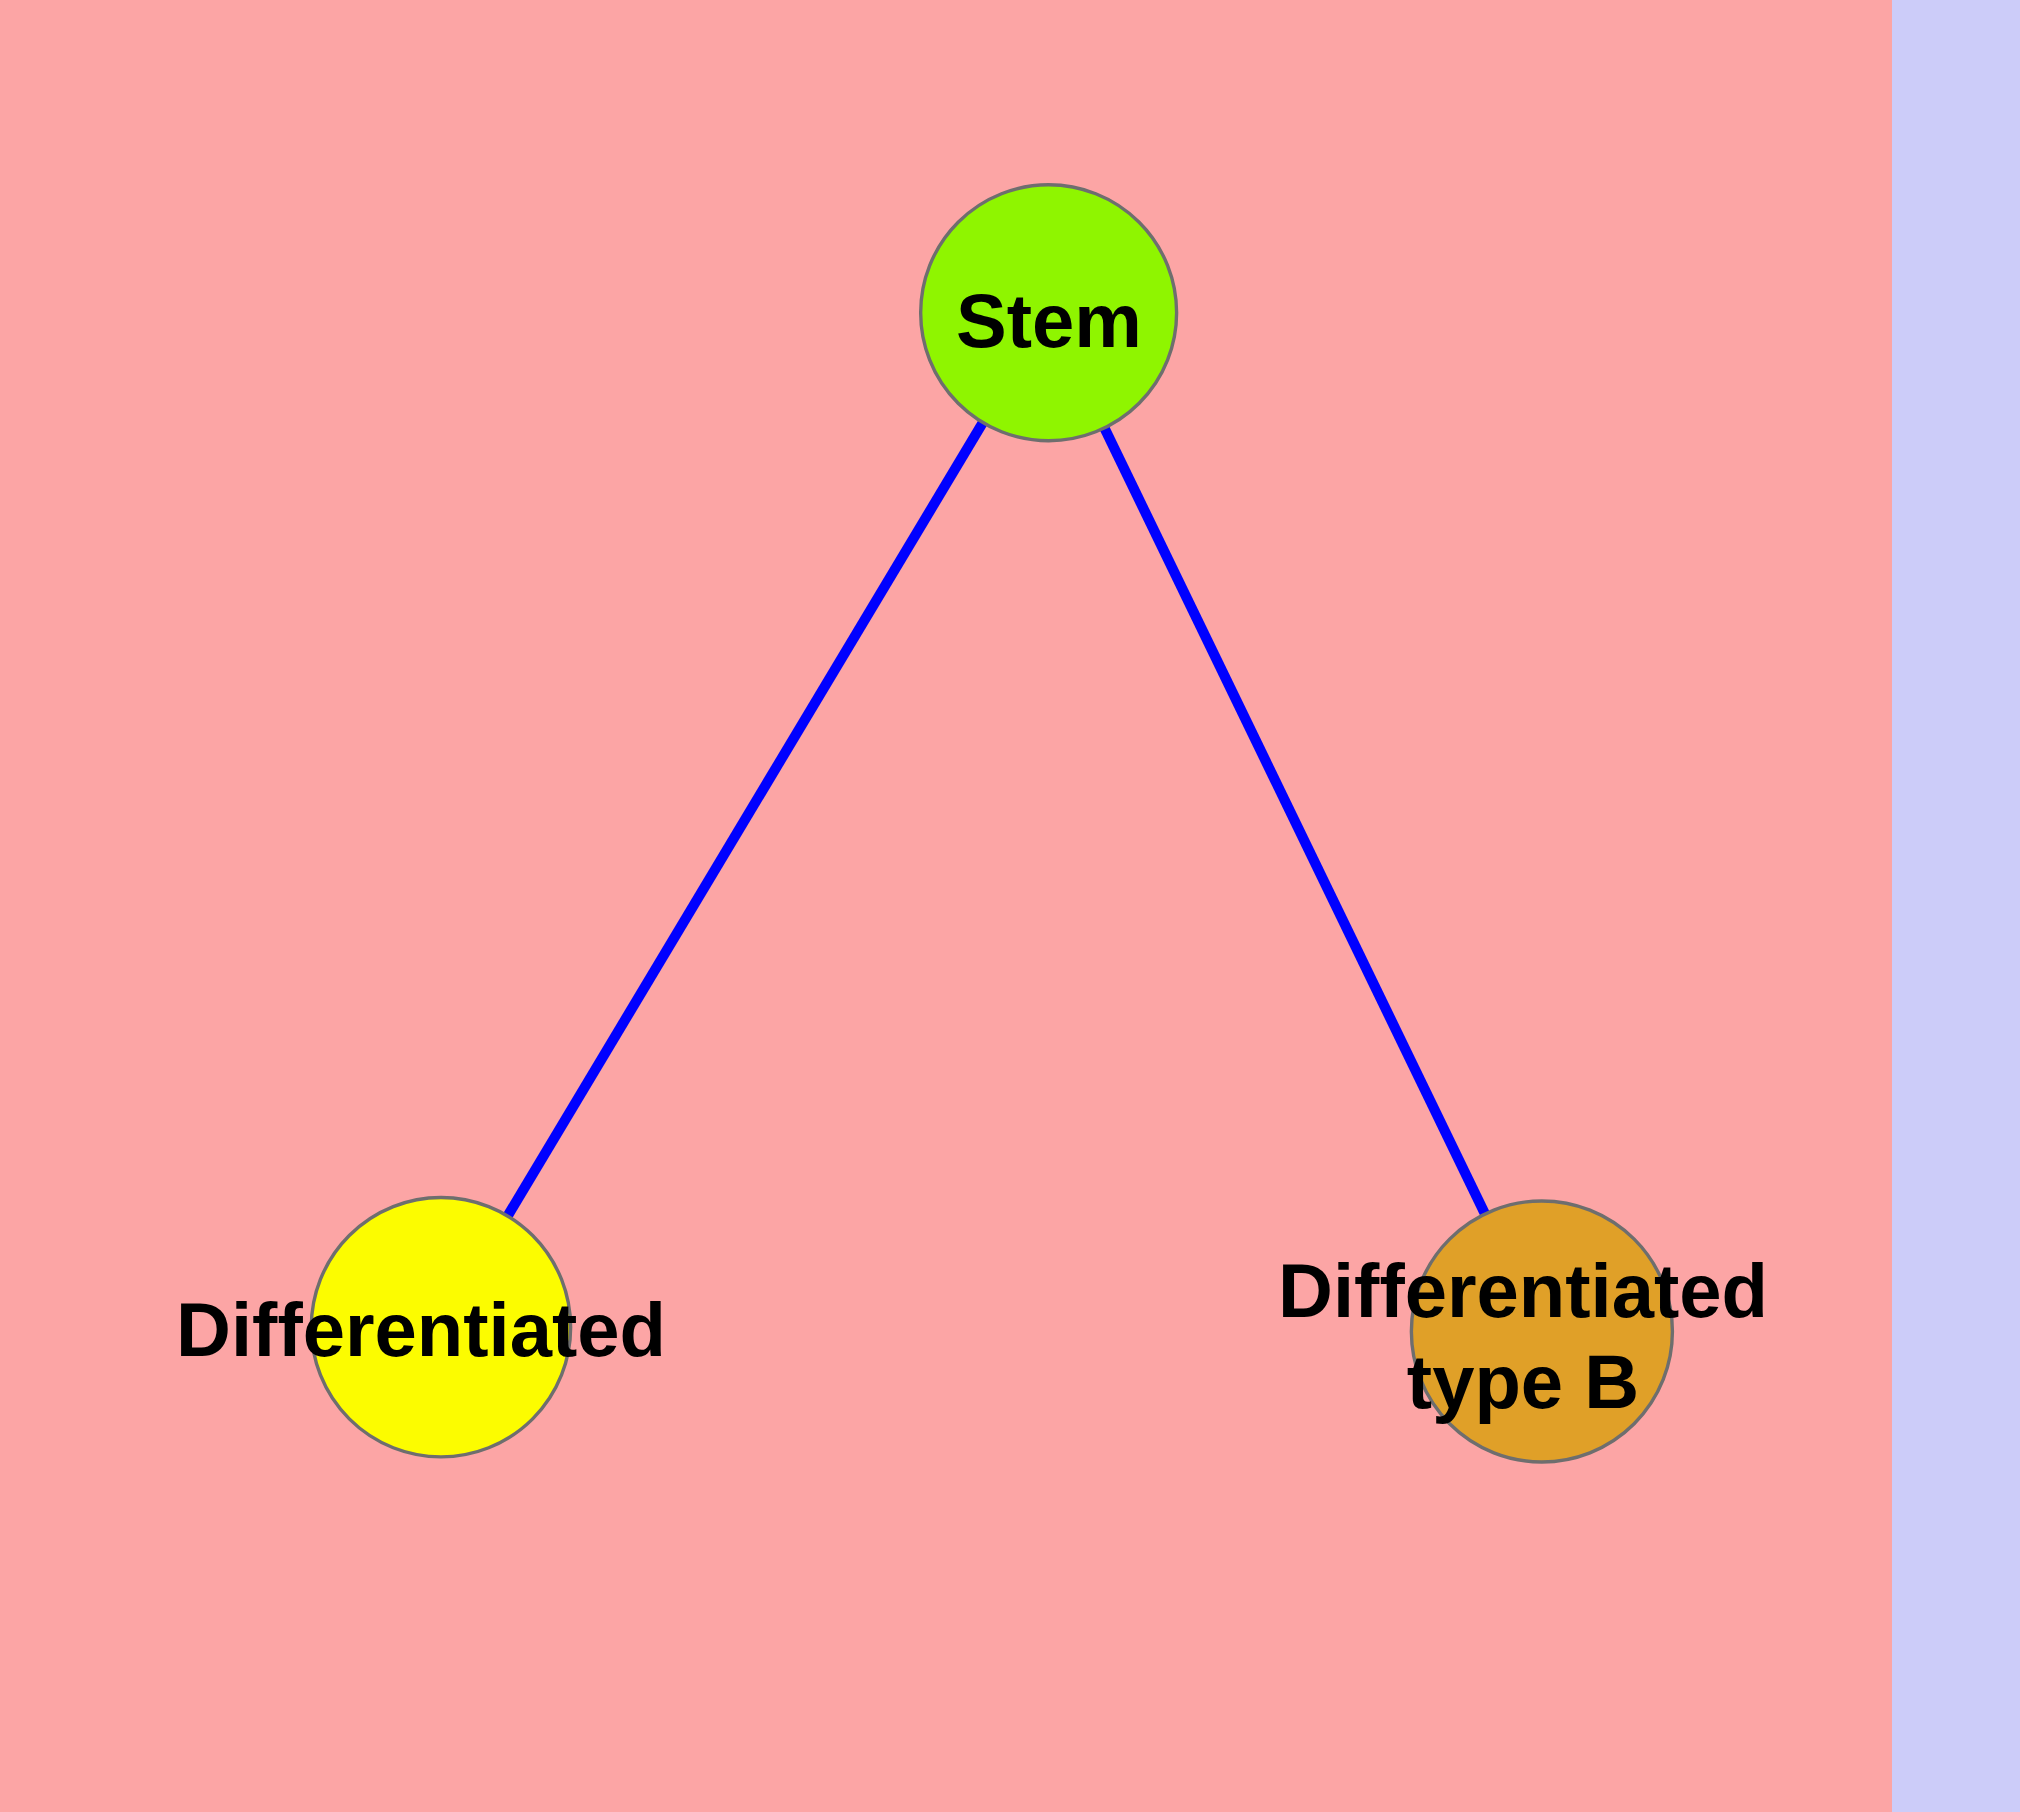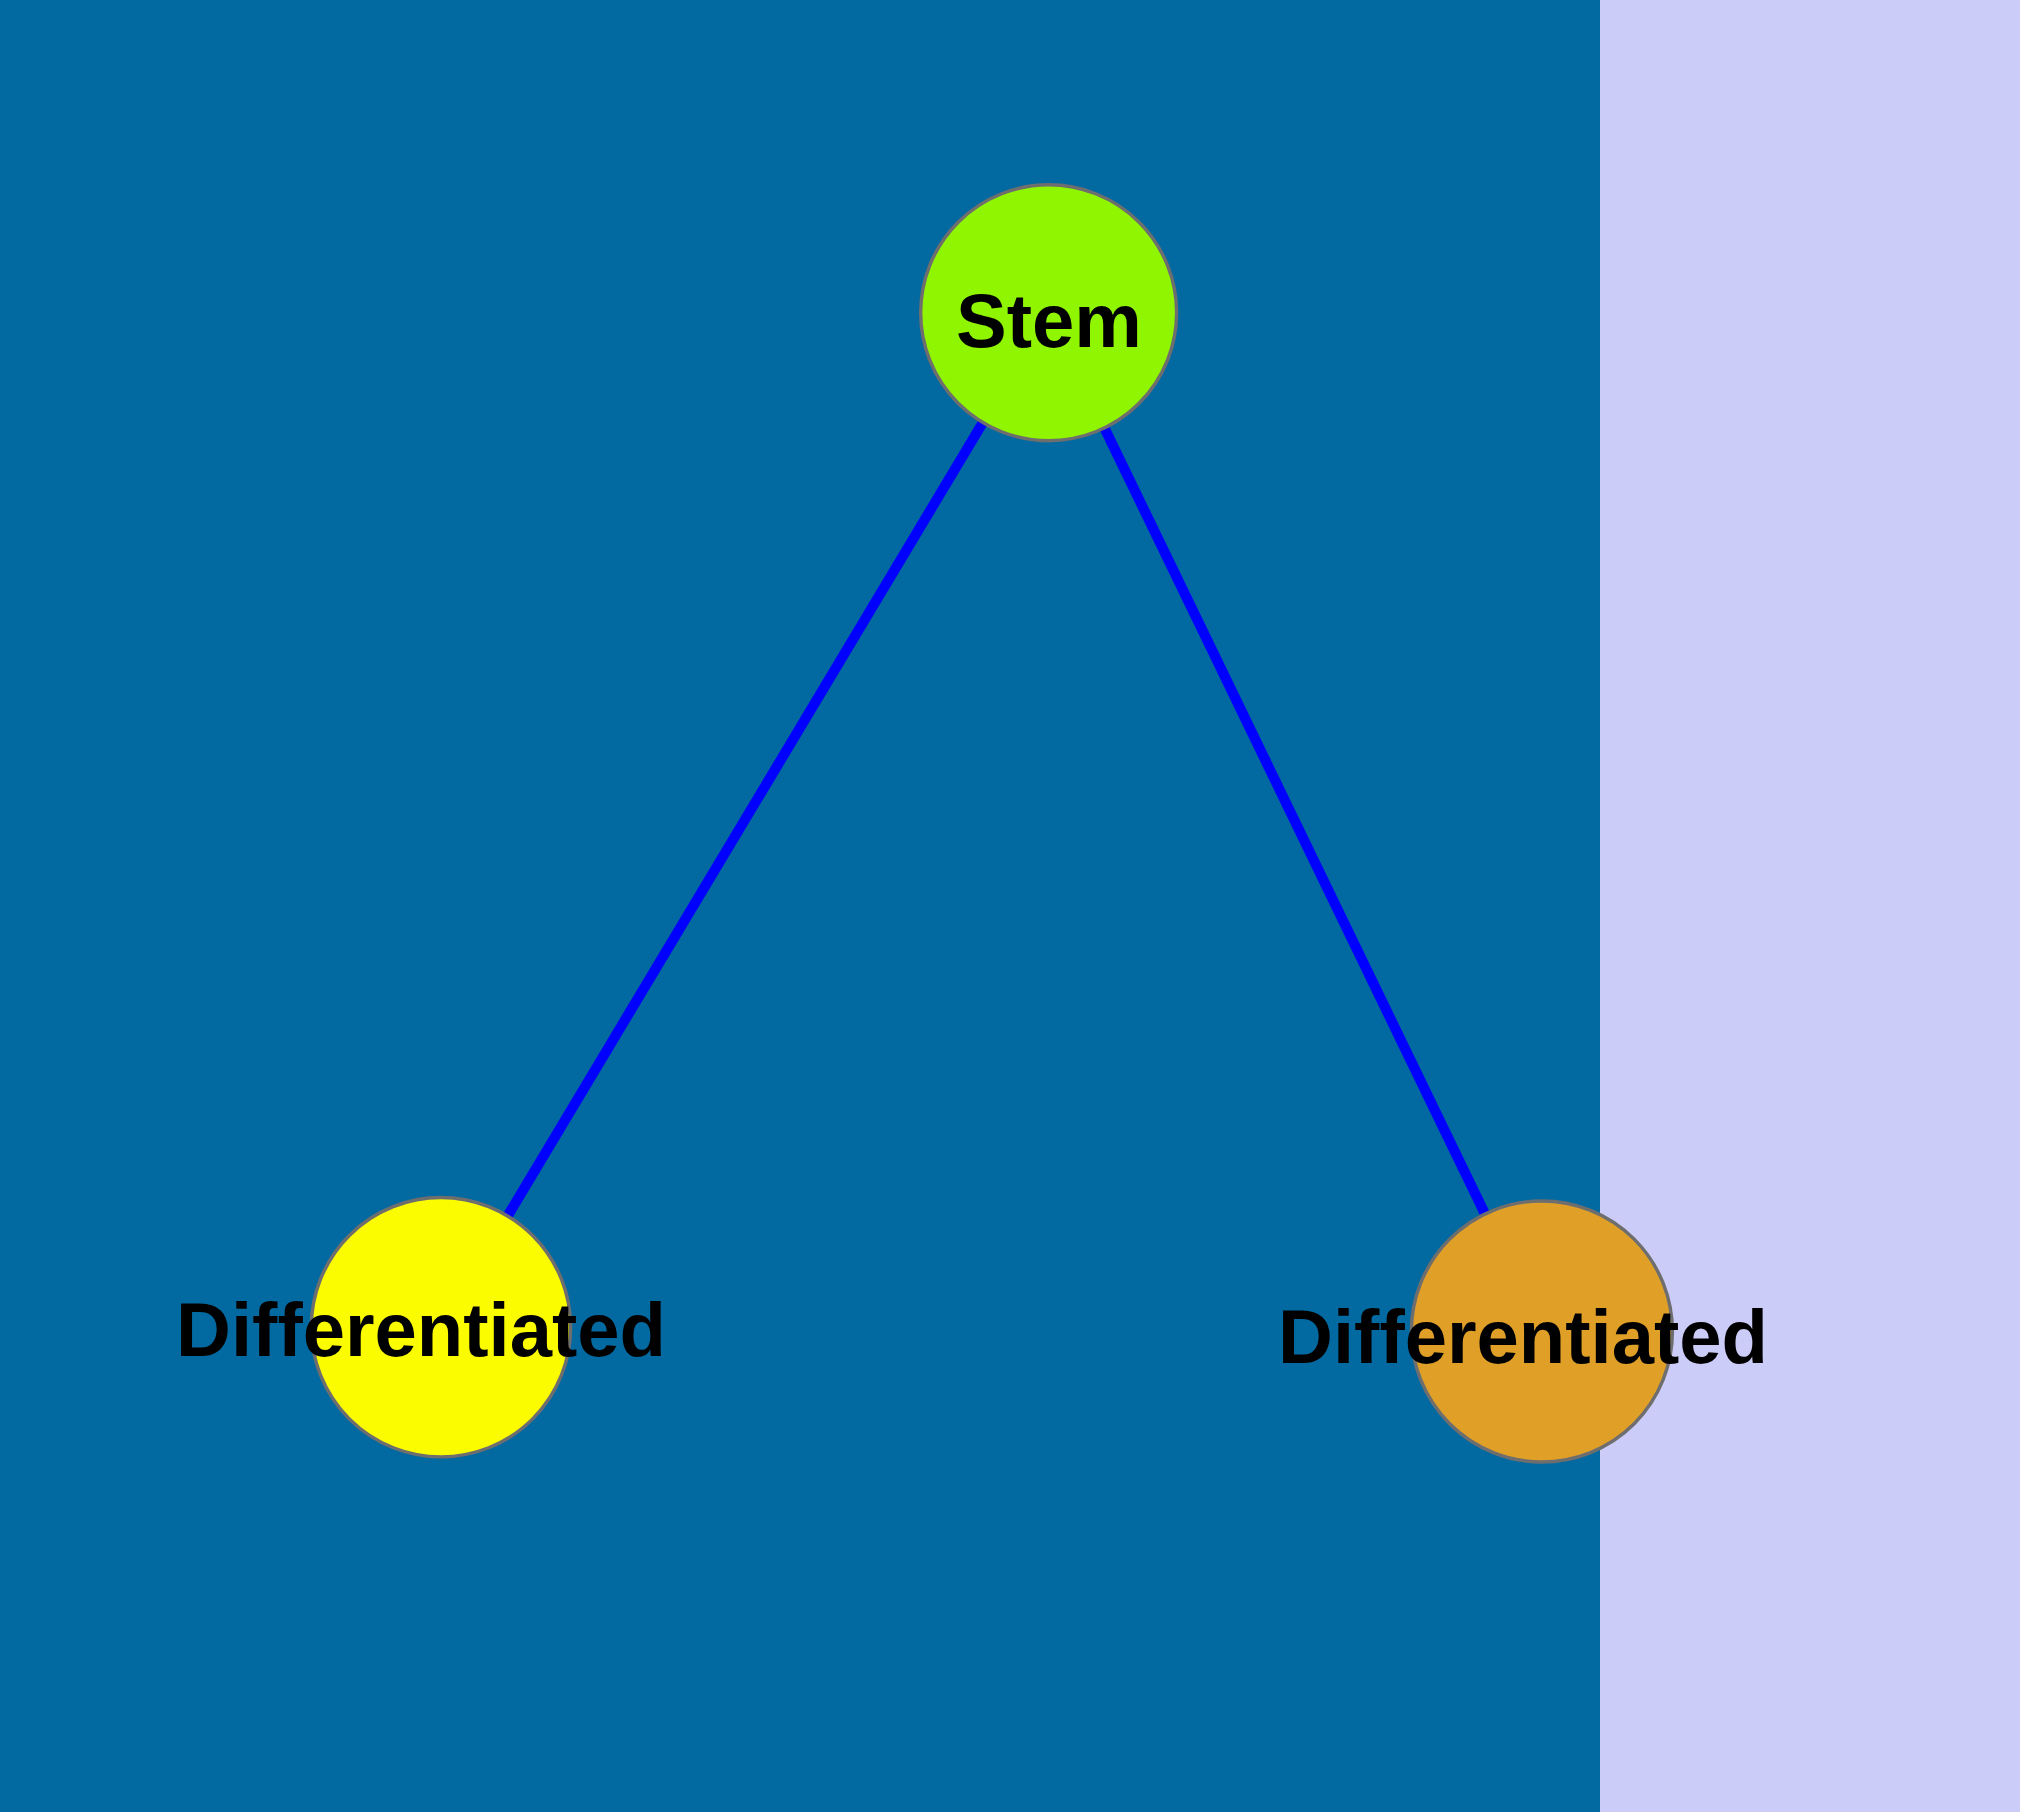--- a/index.html
+++ b/index.html
@@ -8,23 +8,23 @@
   }
   body {
     width: 2021px;
     height: 1812px;
     background: #CCCCF9;
     font-family: "Liberation Sans", sans-serif;
     overflow: hidden;
   }
   .canvas {
     position: relative;
-    width: 1600px;
+    width: 1892px;
     height: 1812px;
-    background: #0369a1;
+    background: #fca5a5;
   }
   .graph-svg {
     position: absolute;
     left: 0;
     top: 0;
   }
   .node-label {
     position: absolute;
     transform: translate(-50%, -50%);
     text-align: center;
@@ -59,16 +59,17 @@
   <div class="node-label label-stem">
     <span class="line">Stem</span>
   </div>
 
   <div class="node-label label-type-a">
     <span class="line">Differentiated</span>
   </div>
 
   <div class="node-label label-type-b">
     <span class="line">Differentiated</span>
+    <span class="line">type B</span>
   </div>
 
 </div>
 
 
 </body></html>

